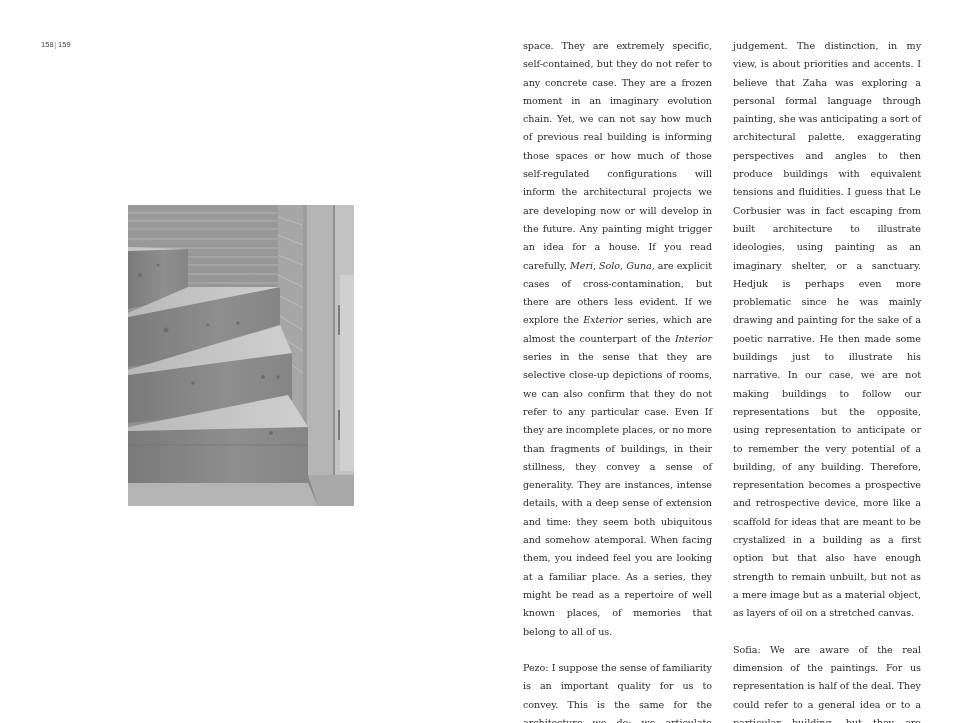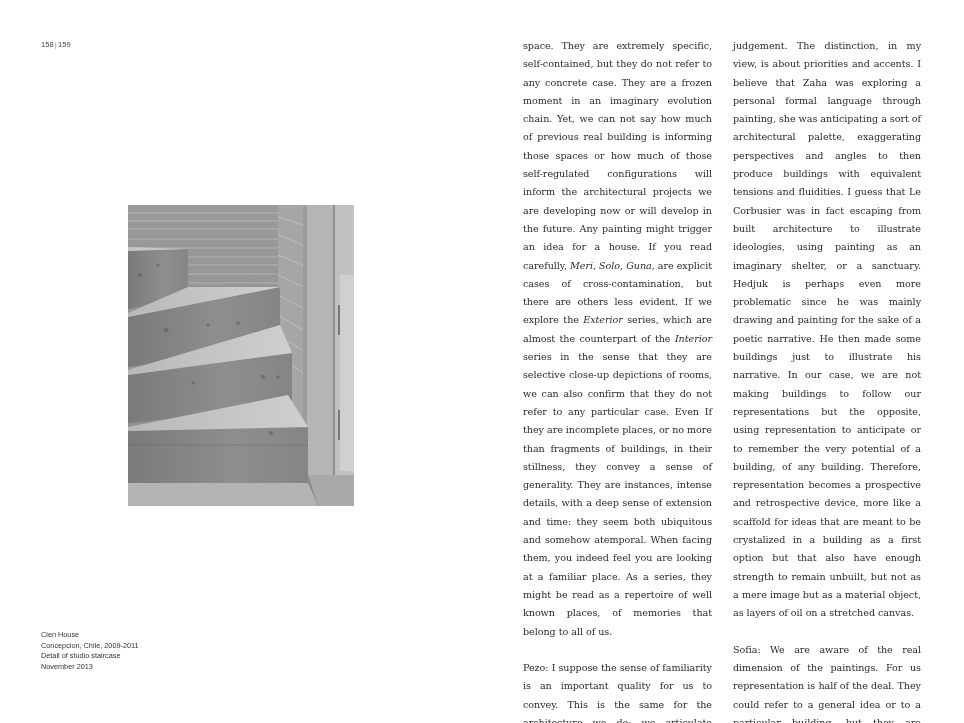--- a/index.html
+++ b/index.html
@@ -119,26 +119,20 @@
         <circle cx="110" cy="118" r="1.8"></circle>
         <circle cx="80" cy="120" r="1.6"></circle>
         <circle cx="135" cy="172" r="2"></circle>
         <circle cx="150" cy="172" r="1.8"></circle>
         <circle cx="65" cy="178" r="1.8"></circle>
         <circle cx="143" cy="228" r="2"></circle>
       </g>
     </svg>
   </div>
 
-  <div class="caption">
-    <div>Cien House</div>
-    <div>Concepcion, Chile, 2009-2011</div>
-    <div>Detail of studio staircase</div>
-    <div>November 2013</div>
-  </div>
 
   <div class="col col-left">
     <p><span>space. They are extremely specific, self-contained, but they do not refer to any concrete case. They are a frozen moment in an imaginary evolution chain. Yet, we can not say how much of previous real building is informing those spaces or how much of those self-regulated configurations will inform the architectural projects we are developing now or will develop in the future. Any painting might trigger an idea for a house. If you read carefully, </span><em>Meri</em><span>, </span><em>Solo</em><span>, </span><em>Guna</em><span>, are explicit cases of cross-contamination, but there are others less evident. If we explore the </span><em>Exterior</em><span> series, which are almost the counterpart of the </span><em>Interior</em><span> series in the sense that they are selective close-up depictions of rooms, we can also confirm that they do not refer to any particular case. Even If they are incomplete places, or no more than fragments of buildings, in their stillness, they convey a sense of generality. They are instances, intense details, with a deep sense of extension and time: they seem both ubiquitous and somehow atemporal. When facing them, you indeed feel you are looking at a familiar place. As a series, they might be read as a repertoire of well known places, of memories that belong to all of us.</span></p>
     <p>Pezo: I suppose the sense of familiarity is an important quality for us to convey. This is the same for the architecture we do: we articulate familiar elements to become unique moments of intensity. We have always been exploring the tension between discreteness and singularity.</p>
 
   </div>
 
   <div class="col col-right">
     <p>judgement. The distinction, in my view, is about priorities and accents. I believe that Zaha was exploring a personal formal language through painting, she was anticipating a sort of architectural palette, exaggerating perspectives and angles to then produce buildings with equivalent tensions and fluidities. I guess that Le Corbusier was in fact escaping from built architecture to illustrate ideologies, using painting as an imaginary shelter, or a sanctuary. Hedjuk is perhaps even more problematic since he was mainly drawing and painting for the sake of a poetic narrative. He then made some buildings just to illustrate his narrative. In our case, we are not making buildings to follow our representations but the opposite, using representation to anticipate or to remember the very potential of a building, of any building. Therefore, representation becomes a prospective and retrospective device, more like a scaffold for ideas that are meant to be crystalized in a building as a first option but that also have enough strength to remain unbuilt, but not as a mere image but as a material object, as layers of oil on a stretched canvas.</p>
     <p class="last">Sofia: We are aware of the real dimension of the paintings. For us representation is half of the deal. They could refer to a general idea or to a particular building, but they are always constructed as a reality in itself. When they refer to our buildings, they are meant to extend the qualities you might find in a direct experience of the building. They operate as reductions in the sense that they are condensing attributes. They present, for instance, the whole structure, a section or a plan, which is impossible to perceive in the building. They are somehow simplifying the complexity of architecture, in the fashion of a taxonomical operation. But we don't see our paintings as a catalogue of solutions. They are rather an open inventory of possibilities – neither analytical nor instrumental.</p>

